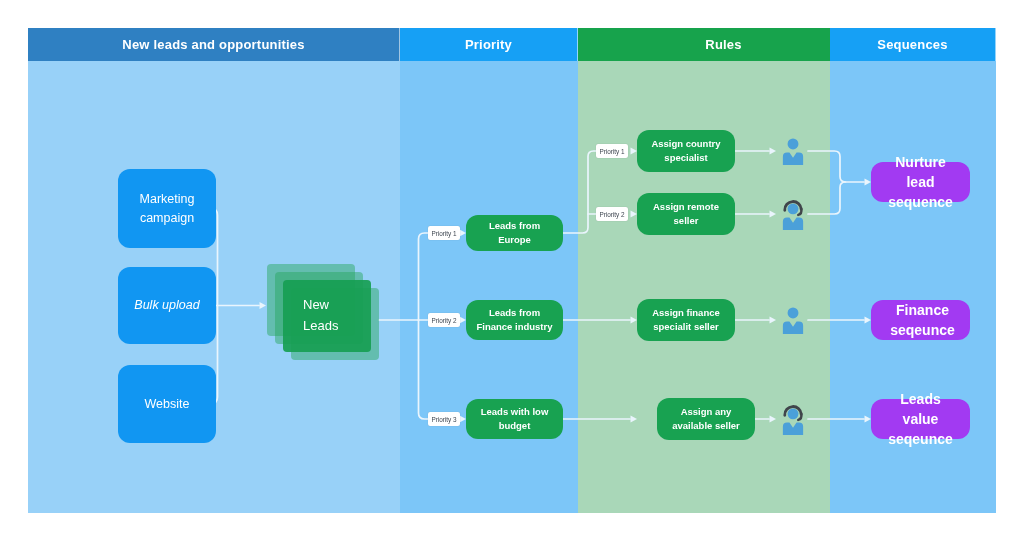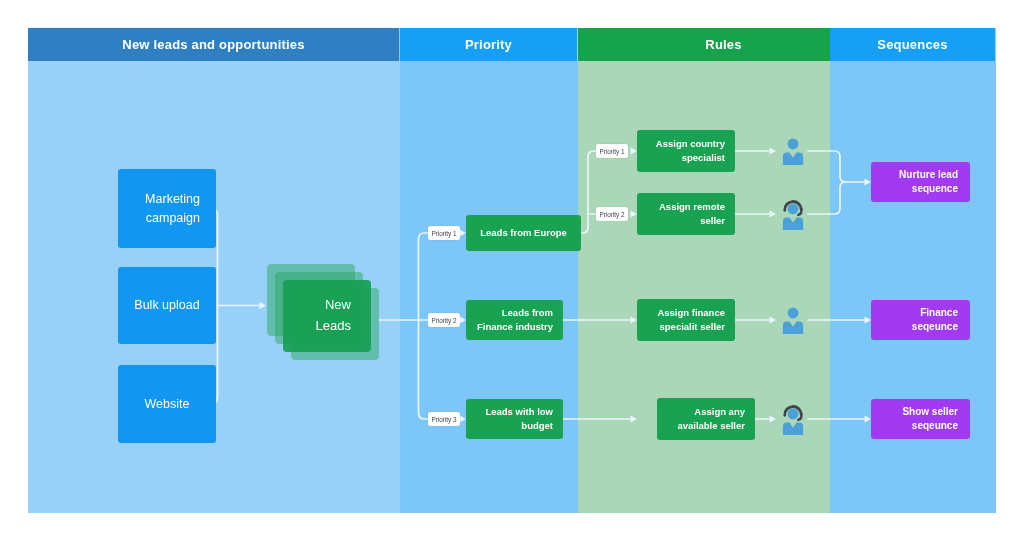--- a/index.html
+++ b/index.html
@@ -21,32 +21,32 @@
   .col4{left:830px;width:166px;}
   .col1 .col-header{background:var(--header_primary);}
   .col2 .col-header,.col4 .col-header{background:var(--header_blue);}
   .col3 .col-header{background:var(--header_green);}
   .col1 .col-body{background:var(--col1_bg);}
   .col2 .col-body,.col4 .col-body{background:var(--col2_bg);}
   .col3 .col-body{background:var(--col3_bg);}
 
   .node{
     position:absolute;display:flex;align-items:center;justify-content:center;
-    text-align:right;color:#ffffff;box-sizing:border-box;border-radius:3px;
+    text-align:center;color:#ffffff;box-sizing:border-box;border-radius:12px;
   }
   .src{background:var(--node_blue);font-size:12.5px;line-height:1.5;padding:0 16px;margin-left:48px;}
   .seg,.rule{background:var(--node_green);font-size:9.5px;font-weight:600;line-height:1.45;padding:0 10px;}
-  .seq{background:var(--node_purple);font-size:10px;font-weight:600;line-height:1.45;padding:0 12px;}
+  .seq{background:var(--node_purple);font-size:14px;font-weight:600;line-height:1.45;padding:0 12px;}
 
   .stack-layer{position:absolute;width:88px;height:72px;border-radius:4px;}
   .stack-back{background:rgba(42,168,96,.48);}
   .stack-front{
     position:absolute;width:88px;height:72px;border-radius:4px;
     background:rgba(23,158,82,.92);
-    display:flex;align-items:center;justify-content:center;text-align:right;
+    display:flex;align-items:center;justify-content:center;text-align:left;
     color:#ffffff;font-size:13px;line-height:1.6;padding:0 20px;box-sizing:border-box;
   }
   .pill{
     position:absolute;width:32px;height:14px;background:#ffffff;border-radius:2px;
     display:flex;align-items:center;justify-content:center;
     font-size:6.4px;color:#3e4650;box-shadow:0 0 1px rgba(0,0,0,.25);
   }
   .icon{position:absolute;}
   svg.wires{position:absolute;left:0;top:0;pointer-events:none;}
   .wire{stroke:var(--connector);stroke-width:1.7;fill:none;stroke-linecap:round;}
@@ -110,35 +110,35 @@
     <path class="wire" d="M808,151 H834.5 Q840,151 840,156.5 V176.5 Q840,182 845.5,182 H864"></path>
     <path class="wire" d="M808,214 H834.5 Q840,214 840,208.5 V187.5 Q840,182 845.5,182"></path>
     <path class="arrow" d="M871,182 l-6.5,-3.6 v7.2 z"></path>
     <path class="wire" d="M808,320 H864"></path>
       <path class="arrow" d="M871,320 l-6.5,-3.6 v7.2 z"></path>
     <path class="wire" d="M808,419 H864"></path>
       <path class="arrow" d="M871,419 l-6.5,-3.6 v7.2 z"></path>
   </svg>
 
   <div class="node src" style="left:70px;top:169px;width:98px;height:79px;">Marketing campaign</div>
-  <div class="node src" style="left:70px;top:267px;width:98px;height:77px;">Bulk upload</div>
+  <div class="node src" style="left:70px;top:267px;width:98px;height:77px;font-style:italic;">Bulk upload</div>
   <div class="node src" style="left:70px;top:365px;width:98px;height:78px;">Website</div>
 
   <div>
     <div class="stack-layer stack-back" style="left:267px;top:264px;"></div>
     <div class="stack-layer stack-back" style="left:275px;top:272px;"></div>
     <div class="stack-layer stack-back" style="left:291px;top:288px;"></div>
     <div class="stack-front" style="left:283px;top:280px;">New Leads</div>
   </div>
 
   <div class="pill" style="left:428px;top:226px;">Priority 1</div>
   <div class="pill" style="left:428px;top:313px;">Priority 2</div>
   <div class="pill" style="left:428px;top:412px;">Priority 3</div>
 
-  <div class="node seg" style="left:466px;top:215px;width:115px;height:36px;">Leads from Europe</div>
+  <div class="node seg" style="left:466px;top:215px;width:97px;height:36px;">Leads from Europe</div>
   <div class="node seg" style="left:466px;top:300px;width:97px;height:40px;">Leads from Finance industry</div>
   <div class="node seg" style="left:466px;top:399px;width:97px;height:40px;">Leads with low budget</div>
 
   <div class="pill" style="left:596px;top:144px;">Priority 1</div>
   <div class="pill" style="left:596px;top:207px;">Priority 2</div>
 
   <div class="node rule" style="left:637px;top:130px;width:98px;height:42px;">Assign country specialist</div>
   <div class="node rule" style="left:637px;top:193px;width:98px;height:42px;">Assign remote seller</div>
   <div class="node rule" style="left:637px;top:299px;width:98px;height:42px;">Assign finance specialit seller</div>
   <div class="node rule" style="left:637px;top:398px;width:98px;height:42px;margin-left:20px;">Assign any available seller</div>
@@ -167,15 +167,15 @@
     <svg width="30" height="34" viewBox="0 0 32 36">
       <circle cx="16" cy="12.5" r="5.8" fill="var(--icon_blue)"></circle>
       <path d="M5.2 35 L5.2 26 Q5.2 21.6 9.6 21.6 L12.2 21.6 L16 27.2 L19.8 21.6 L22.4 21.6 Q26.8 21.6 26.8 26 L26.8 35 Z" fill="var(--icon_blue)"></path>
       <path d="M7.2 14 A 8.8 8.8 0 1 1 24.8 13" stroke="var(--icon_dark)" stroke-width="3" fill="none" stroke-linecap="round"></path>
       <path d="M24.8 12 Q25.8 18 21.6 19" stroke="var(--icon_dark)" stroke-width="2.6" fill="none" stroke-linecap="round"></path>
     </svg>
   </div>
 
   <div class="node seq" style="left:871px;top:162px;width:99px;height:40px;">Nurture lead sequence</div>
   <div class="node seq" style="left:871px;top:300px;width:99px;height:40px;padding-left:16px;">Finance seqeunce</div>
-  <div class="node seq" style="left:871px;top:399px;width:99px;height:40px;">Show seller seqeunce</div>
+  <div class="node seq" style="left:871px;top:399px;width:99px;height:40px;">Leads value seqeunce</div>
 
 </div>
 
 </body></html>

